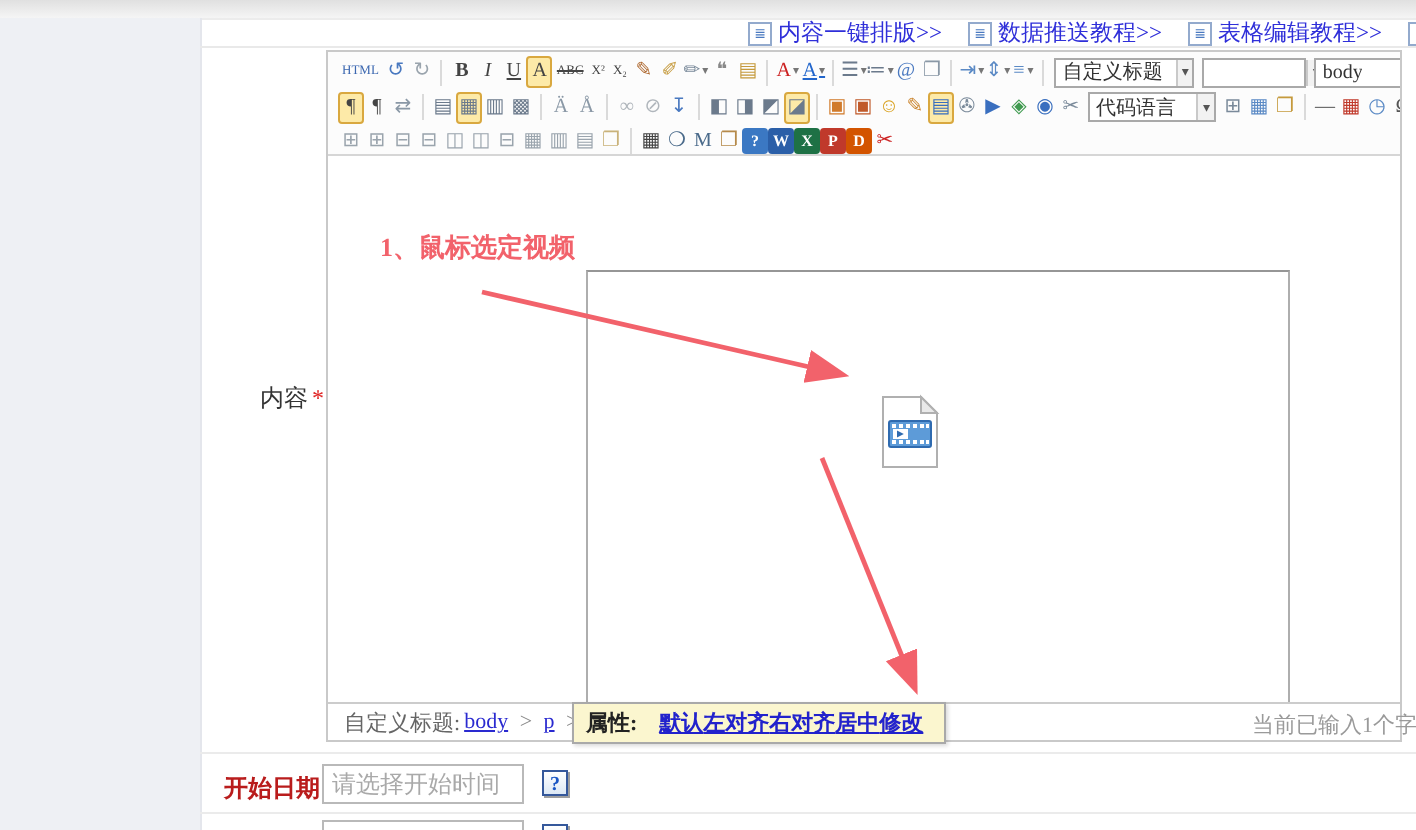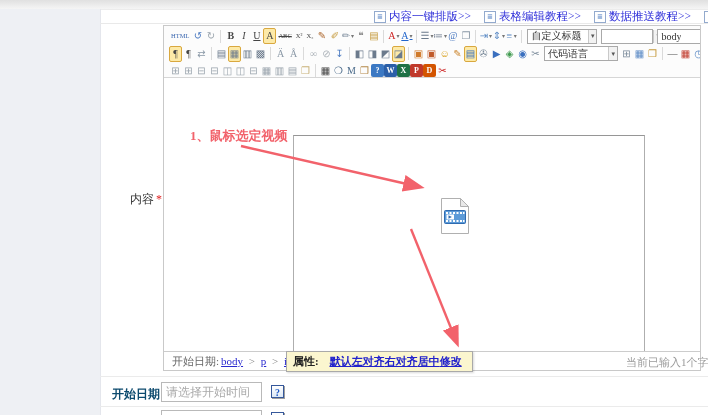--- a/index.html
+++ b/index.html
@@ -44,21 +44,21 @@
   .statusbar .sep{color:#888;margin:0 1px;}
   .char-count{position:absolute;left:626px;top:355px;font-size:11px;color:#9a9a9a;white-space:nowrap;z-index:6;}
   
   .attr-panel{position:absolute;left:286px;top:351px;width:187px;height:21px;background:#fbf6cf;border:1px solid #a9a9a9;
               box-shadow:1px 1px 2px rgba(0,0,0,.15);display:flex;align-items:center;gap:11px;padding-left:6px;box-sizing:border-box;z-index:7;}
   .attr-panel .alabel{font-size:11px;font-weight:bold;color:#222;}
   .attr-panel a{font-size:11px;font-weight:bold;color:#2222cc;text-decoration:underline;cursor:pointer;white-space:nowrap;}
   
   .content-label{position:absolute;left:130px;top:191px;font-size:12px;color:#333;}
   .req{color:#e02222;margin-left:2px;}
-  .field-label{position:absolute;font-size:12px;font-weight:bold;color:#0c4a6e;}
+  .field-label{position:absolute;font-size:12px;font-weight:bold;color:#b91c1c;}
   .date-input{position:absolute;width:101px;height:20px;border:1px solid #b9b9b9;font-size:12px;color:#333;
               padding:0 4px;box-sizing:border-box;font-family:inherit;}
   .date-input::placeholder{color:#a9a9a9;}
   .help-ico{position:absolute;width:13px;height:13px;background:linear-gradient(#ffffff,#dce8f5);
             border:1px solid #35589b;box-shadow:1px 1px 0 rgba(40,40,40,.45);color:#1a56c4;font-size:10px;font-weight:bold;
             line-height:13px;text-align:center;box-sizing:border-box;cursor:pointer;}
   
   .anno{position:absolute;color:#f2626b;font-size:13px;font-weight:bold;white-space:nowrap;z-index:11;}
   #arrow-layer{position:absolute;left:0;top:0;width:708px;height:415px;pointer-events:none;z-index:10;}
   #video-icon{position:absolute;left:440px;top:197px;z-index:5;}
@@ -72,25 +72,25 @@
   <div class="left-panel"></div>
   <div class="hdr-divider"></div>
 
   <div class="hdr-links" id="hdr-links">
       <span class="hdr-link">
         <span class="tut-ico">≣</span>
         <span class="lbl">内容一键排版&gt;&gt;</span>
       </span>
       <span class="hdr-link">
         <span class="tut-ico">≣</span>
-        <span class="lbl">表格编辑教程&gt;&gt;</span>
+        <span class="lbl">数据推送教程&gt;&gt;</span>
       </span>
       <span class="hdr-link">
         <span class="tut-ico">≣</span>
-        <span class="lbl">数据推送教程&gt;&gt;</span>
+        <span class="lbl">表格编辑教程&gt;&gt;</span>
       </span>
       <span class="tut-ico"></span>
     </div>
 
   <div class="content-label">
     <span>内容</span><span class="req">*</span>
   </div>
 
   <div class="editor">
     <div class="toolbar">
@@ -161,21 +161,21 @@
           <span class="tbi" style="color: rgb(208, 122, 42);">▣</span>
           <span class="tbi" style="color: rgb(192, 90, 42);">▣</span>
           <span class="tbi" style="color: rgb(217, 161, 31);">☺</span>
           <span class="tbi" style="color: rgb(204, 136, 51);">✎</span>
           <span class="tbi hl" style="color: rgb(58, 111, 191);">▤</span>
           <span class="tbi" style="color: rgb(122, 138, 154);">✇</span>
           <span class="tbi" style="color: rgb(58, 111, 191);">▶</span>
           <span class="tbi" style="color: rgb(63, 154, 79);">◈</span>
           <span class="tbi" style="color: rgb(58, 111, 191);">◉</span>
           <span class="tbi" style="color: rgb(122, 138, 154);">✂</span>
-          <span class="tbsel" style="width: 74px;">
+          <span class="tbsel" style="width: 64px;">
             <span class="tbsel-t">代码语言</span>
             <span class="tbsel-c">▾</span>
           </span>
           <span class="tbi" style="color: rgb(122, 138, 154);">⊞</span>
           <span class="tbi" style="color: rgb(91, 138, 197);">▦</span>
           <span class="tbi" style="color: rgb(197, 154, 61);">❐</span>
           <span class="tbsep"></span>
           <span class="tbi" style="color: rgb(85, 85, 85);">—</span>
           <span class="tbi" style="color: rgb(192, 57, 43);">▦</span>
           <span class="tbi" style="color: rgb(91, 138, 197);">◷</span>
@@ -206,21 +206,21 @@
           <span class="tbi badge" style="background: rgb(211, 84, 0);">D</span>
           <span class="tbi" style="color: rgb(204, 34, 34);">✂</span>
         </div>
     </div>
 
     <div class="canvas">
       <div class="inner-rect"></div>
     </div>
 
     <div class="statusbar">
-      <span>开始日期:</span>
+      <span>自定义标题:</span>
       <span id="path-items"><a>body</a><span class="sep"> &gt; </span><a>p</a><span class="sep"> &gt; </span><a>img</a></span>
     </div>
   </div>
 
   <svg id="video-icon" width="30" height="38" viewBox="0 0 30 38">
     <path d="M1.5 1.5 h19 l8 8 v27 h-27 z" fill="#ffffff" stroke="#b0b0b0" stroke-width="1"></path>
     <path d="M20.5 1.5 l8 8 h-8 z" fill="#e9e9e9" stroke="#b0b0b0" stroke-width="1"></path>
     <rect x="4.5" y="13.5" width="21" height="13" rx="1" fill="#5d9bd8" stroke="#2f6bb0" stroke-width="1"></rect>
     <rect x="6" y="15" width="2" height="2" fill="#fff"></rect>
       <rect x="9.5" y="15" width="2" height="2" fill="#fff"></rect>
@@ -244,21 +244,21 @@
         <a>默认</a>
         <a>左对齐</a>
         <a>右对齐</a>
         <a>居中</a>
         <a>修改</a>
       </span>
   </div>
 
   <div class="char-count">当前已输入1个字符, 您还可</div>
 
-  <div class="anno" style="left:190px;top:127px;">1、鼠标选定视频</div>
+  <div class="anno" style="left:190px;top:115px;">1、鼠标选定视频</div>
   <svg id="arrow-layer">
     <defs>
       <marker id="ah" markerWidth="9" markerHeight="8" refX="7" refY="4" orient="auto">
         <polygon points="0,0.5 9,4 0,7.5" fill="#f2626b"></polygon>
       </marker>
     </defs>
     <line x1="241" y1="146" x2="420" y2="187" stroke="#f2626b" stroke-width="2.4" marker-end="url(#ah)"></line>
     <line x1="411" y1="229" x2="457" y2="343" stroke="#f2626b" stroke-width="2.4" marker-end="url(#ah)"></line>
   </svg>
 

